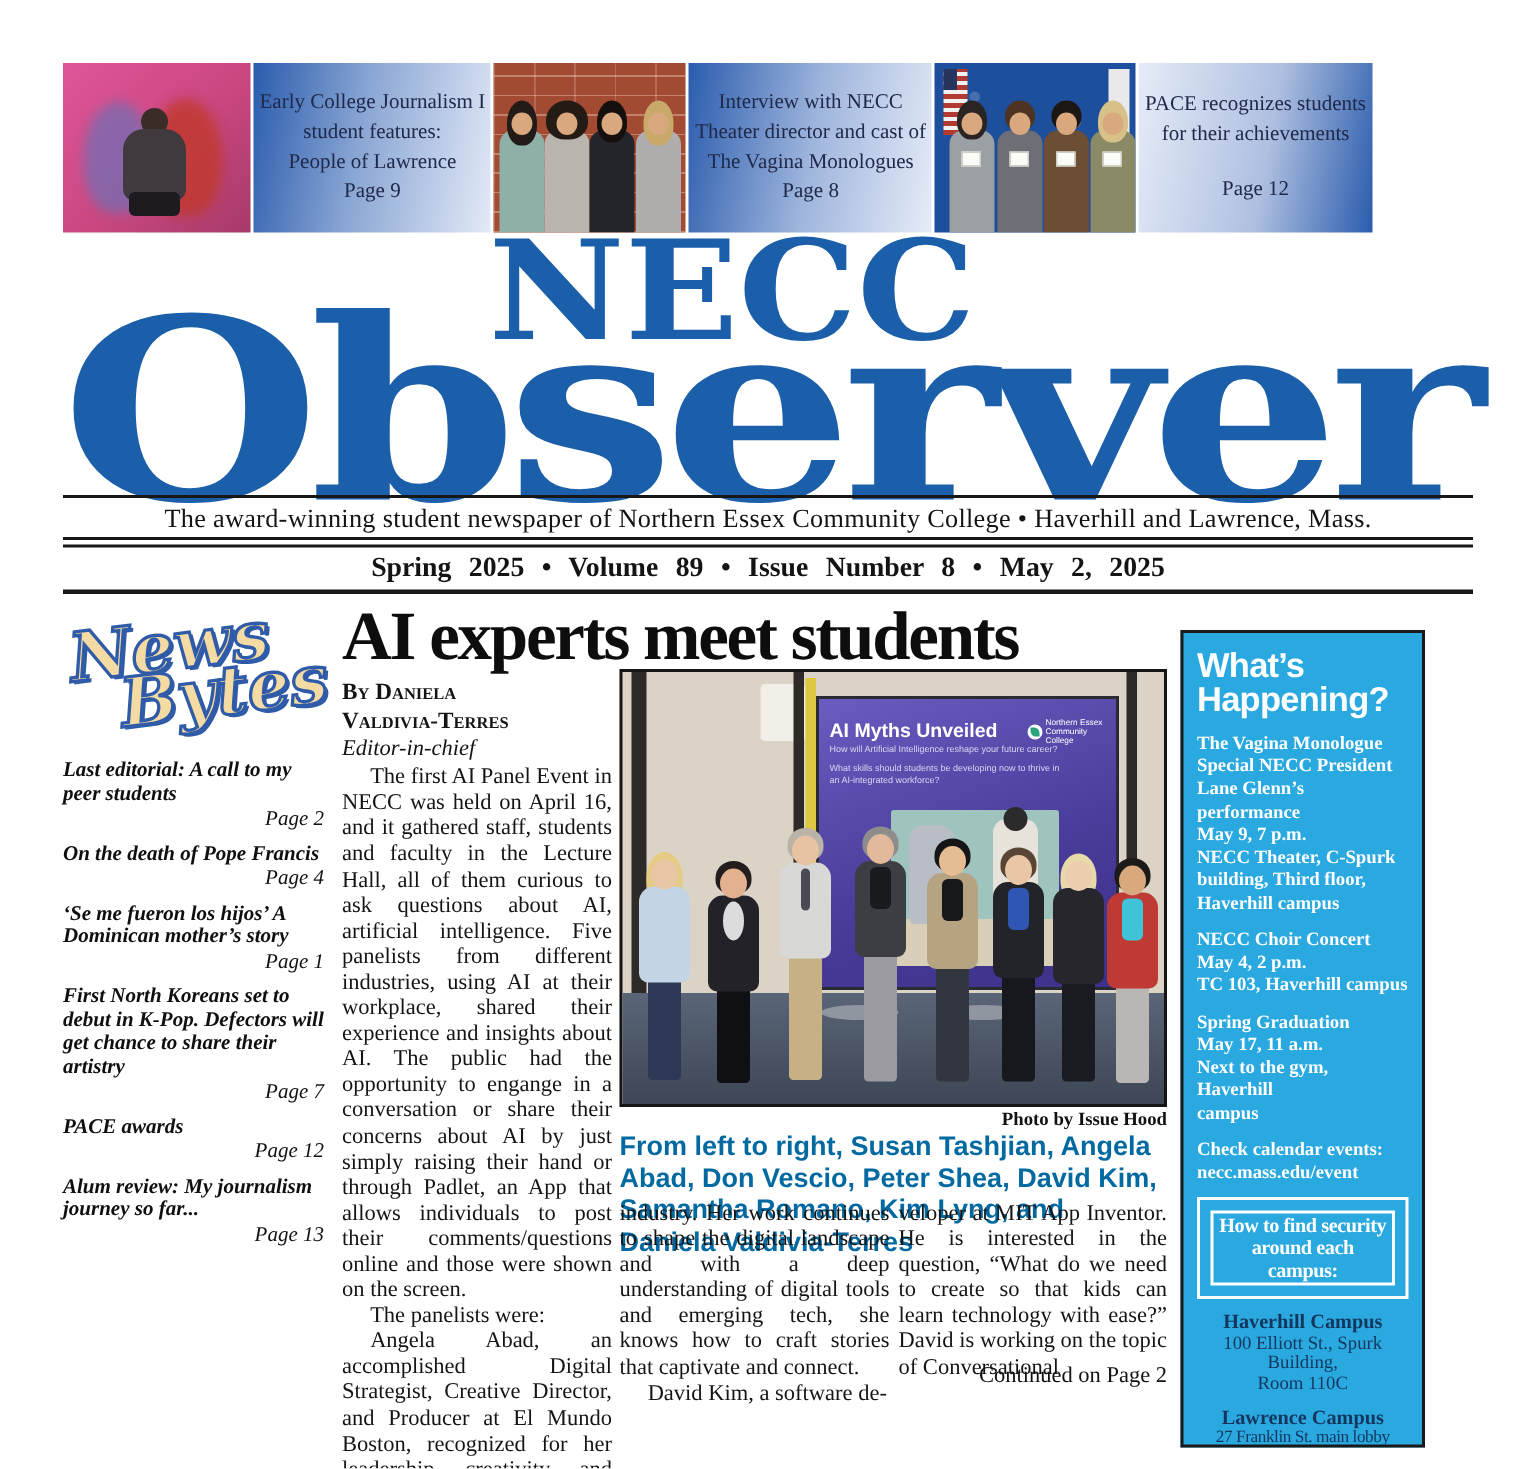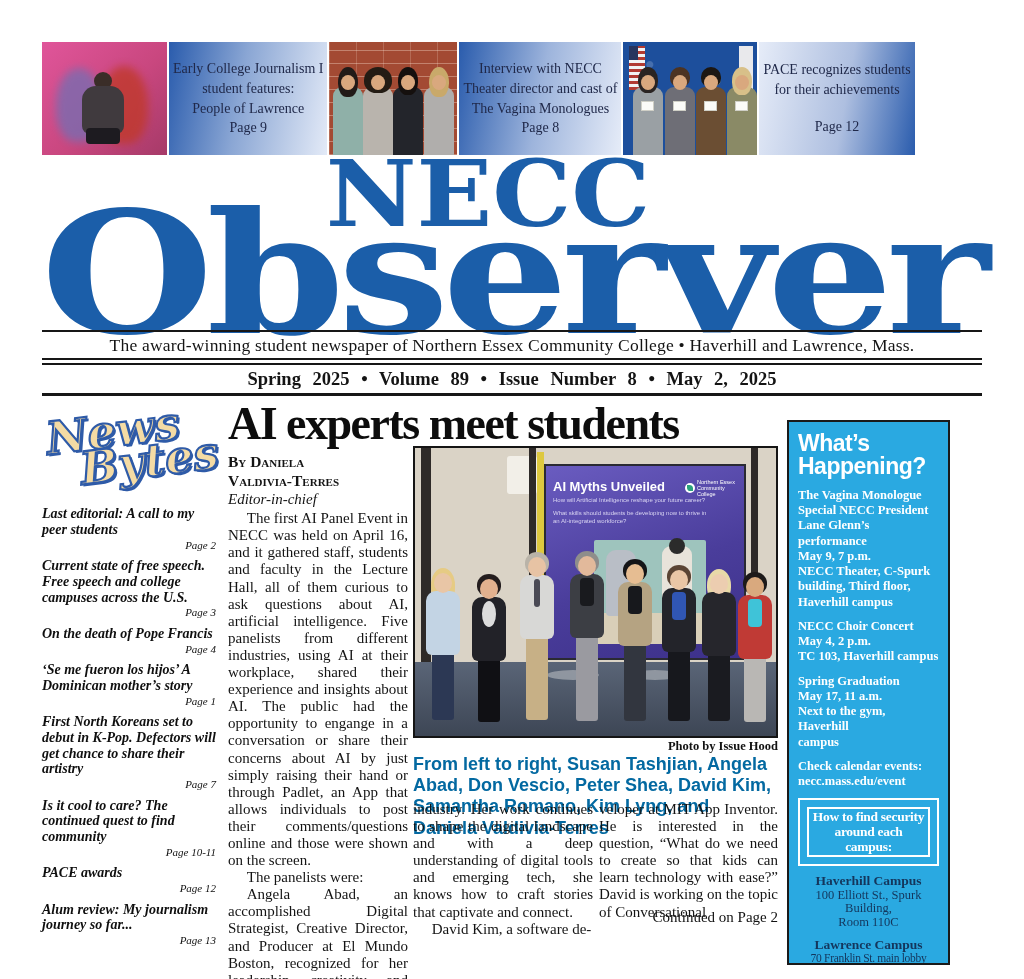--- a/index.html
+++ b/index.html
@@ -77,21 +77,21 @@
 
   
   .newsbytes { position:absolute; left:42px; top:406px; width:178px; }
   .nb-logo { transform:rotate(-7deg); margin-left:6px; margin-top:6px; }
   .nb-l { font-family:"DejaVu Serif", serif; font-style:italic; font-weight:bold; font-size:45px; line-height:.76;
           color:#f4dba4; -webkit-text-stroke:2.2px #2f5ba8; text-shadow:2px 2px 0 #2f5ba8; }
   .nb-l2 { margin-left:30px; }
   .nb-list { margin-top:26px;font-style:italic; }
   .nb-item { margin-bottom:7px; }
   .nb-title { font-weight:bold; font-size:14px; line-height:1.12; color:#0f0f0f; }
-  .nb-page { font-size:11px; line-height:1.15; text-align:right; padding-right:4px; margin-top:1px; }
+  .nb-page { font-size:14px; line-height:1.15; text-align:right; padding-right:4px; margin-top:1px; }
 
   
   .article { position:absolute; left:228px; top:401px; width:550px; height:578px; }
   .headline { font-weight:bold; font-size:46px; line-height:1; letter-spacing:-1.5px; color:#0d0d0d; }
   .col { position:absolute; width:180px; font-size:15px; line-height:1.14; text-align:justify; color:#141414; }
   .col p { margin:0; }
   .col p.ind { text-indent:1.25em; }
   .col1 { left:0; top:52px; }
   .byline { font-variant:small-caps; font-weight:bold; font-size:15.5px; line-height:1.2; white-space:pre-line; }
   .role { font-style:italic; font-size:15px; line-height:1.2; margin-bottom:2px; }
@@ -267,38 +267,30 @@
     <div class="nb-logo">
       <div class="nb-l">News</div>
       <div class="nb-l nb-l2">Bytes</div>
     </div>
     <div class="nb-list">
       <div class="nb-item">
         <div class="nb-title">Last editorial: A call to my peer students</div>
         <div class="nb-page">Page 2</div>
       </div>
       <div class="nb-item">
-        <div class="nb-title">Current state of free speech. Free speech and college campuses across the U.S.</div>
-        <div class="nb-page">Page 3</div>
-      </div>
-      <div class="nb-item">
         <div class="nb-title">On the death of Pope Francis</div>
         <div class="nb-page">Page 4</div>
       </div>
       <div class="nb-item">
         <div class="nb-title">‘Se me fueron los hijos’ A Dominican mother’s story</div>
         <div class="nb-page">Page 1</div>
       </div>
       <div class="nb-item">
         <div class="nb-title">First North Koreans set to debut in K-Pop. Defectors will get chance to share their artistry</div>
         <div class="nb-page">Page 7</div>
-      </div>
-      <div class="nb-item">
-        <div class="nb-title">Is it cool to care? The continued quest to find community</div>
-        <div class="nb-page">Page 10-11</div>
       </div>
       <div class="nb-item">
         <div class="nb-title">PACE awards</div>
         <div class="nb-page">Page 12</div>
       </div>
       <div class="nb-item">
         <div class="nb-title">Alum review: My journalism journey so far...</div>
         <div class="nb-page">Page 13</div>
       </div>
 
@@ -444,18 +436,18 @@
       <div class="secbox-in">How to find security
 around each campus:</div>
     </div>
     <div class="campus">
       <div class="campus-name">Haverhill Campus</div>
       <div class="campus-addr">100 Elliott St., Spurk Building,
 Room 110C</div>
     </div>
     <div class="campus">
       <div class="campus-name">Lawrence Campus</div>
-      <div class="campus-addr cond">70 Franklin St. main lobby</div>
+      <div class="campus-addr cond">27 Franklin St. main lobby</div>
     </div>
     <div class="phone-note">Call 978.556.3333 from a cell phone. Extension 3333 from any campus phone on either campus.</div>
   </div>
 
 </div>
 
 </body></html>

